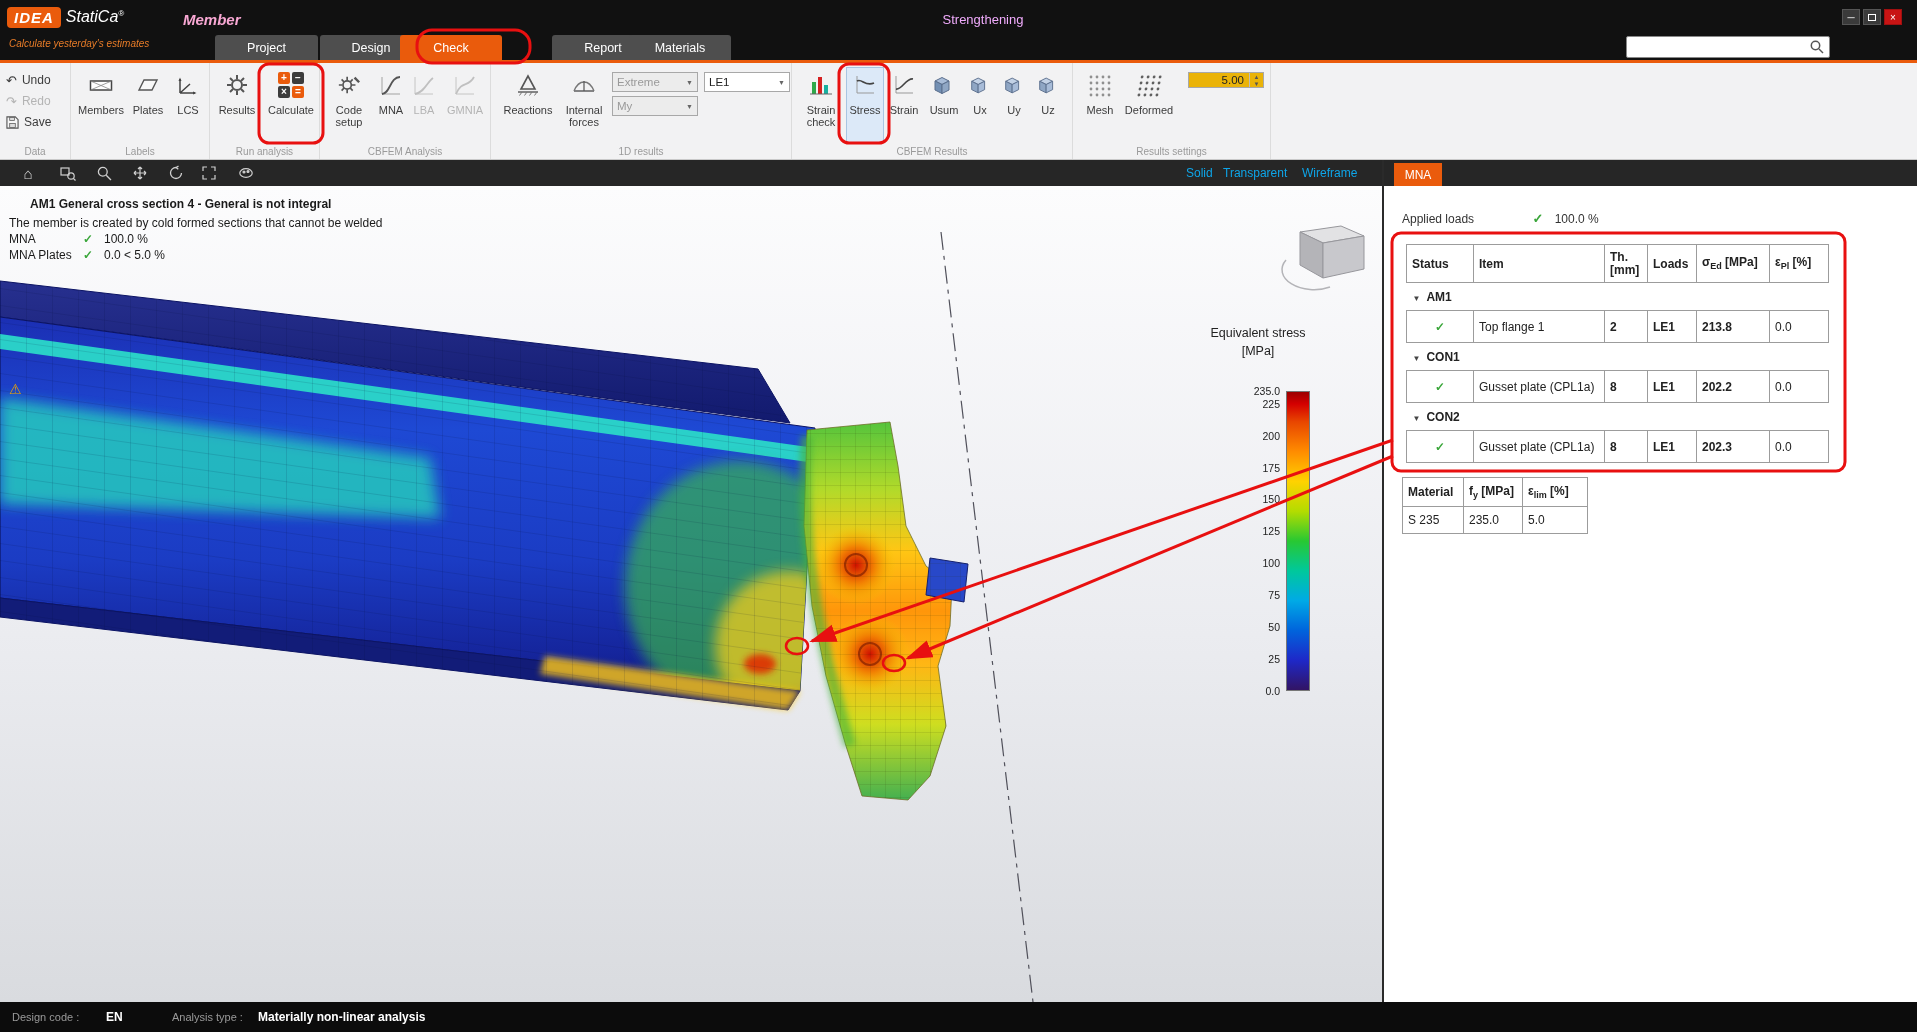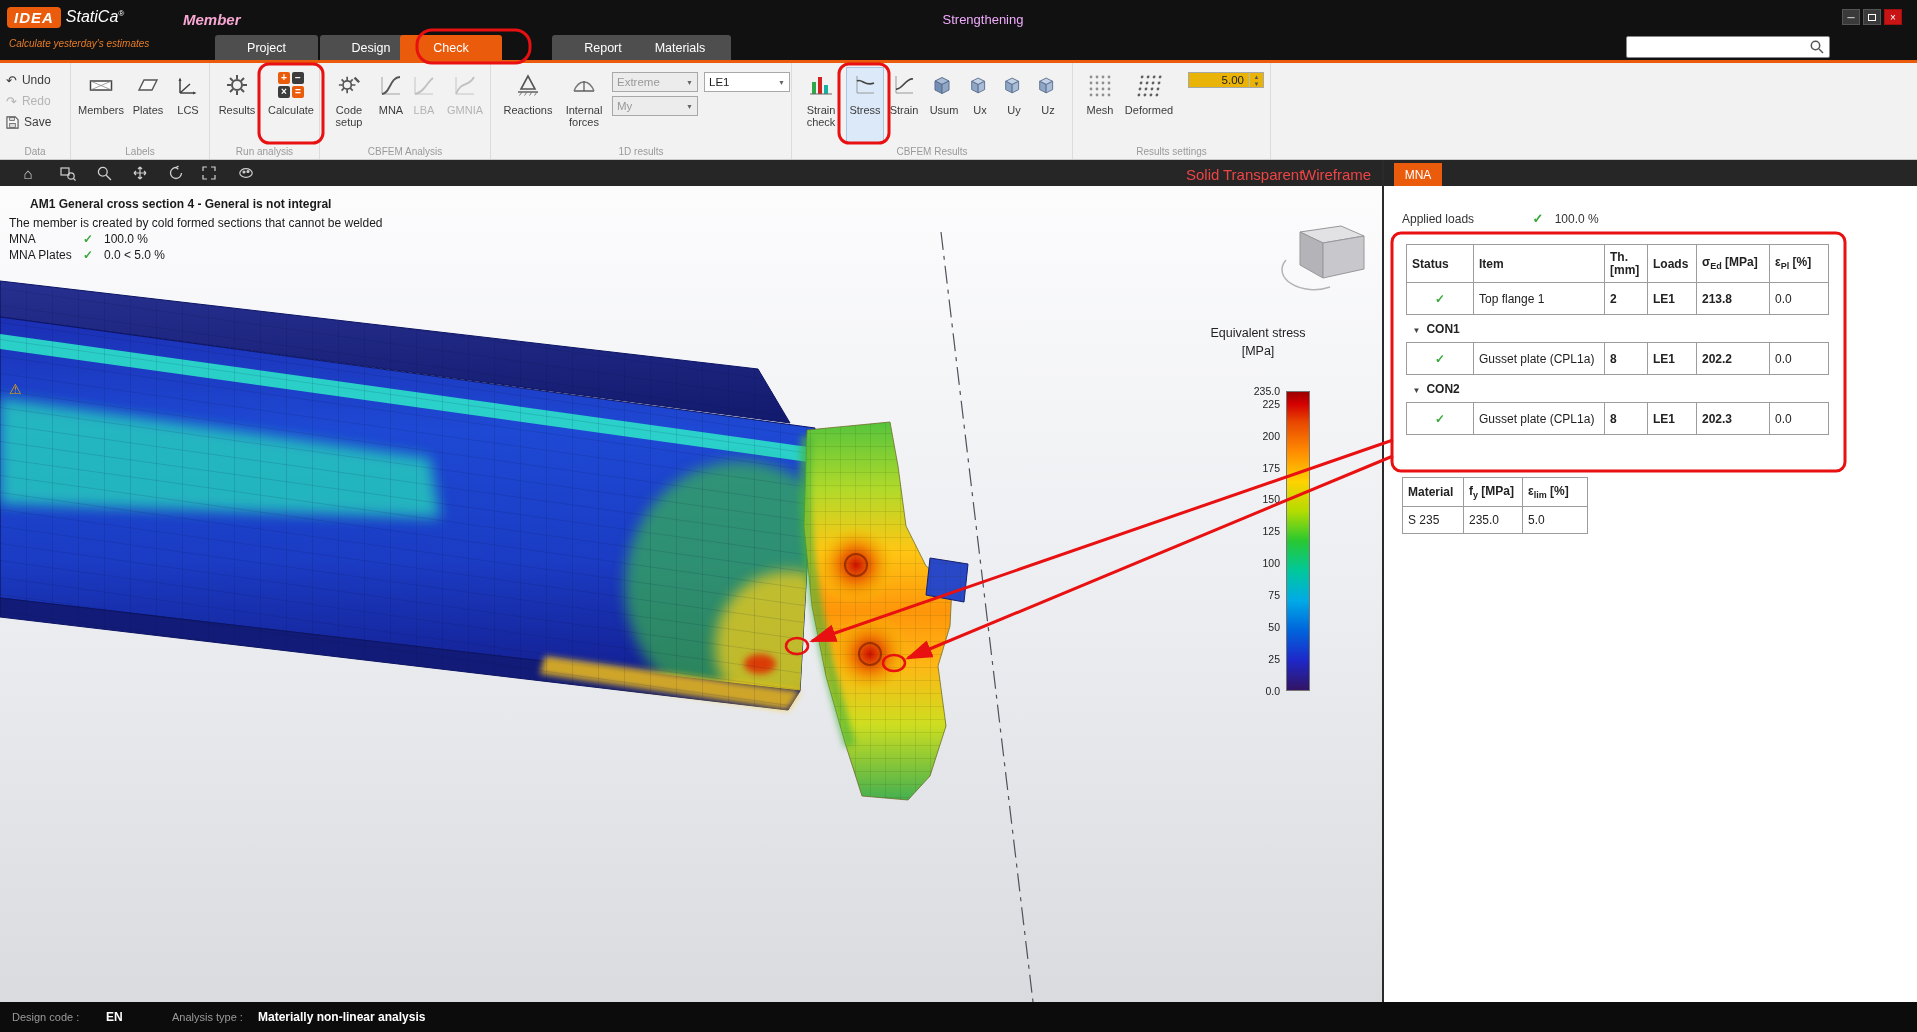--- a/index.html
+++ b/index.html
@@ -49,21 +49,21 @@
   .dd.dis{background:#ececec;color:#9a9a9a;}
   .dd .arr{font-size:7px;color:#666;margin-left:4px;}
   .spinner{position:absolute;height:16px;border:1px solid #a8a8a8;background:#eab308;display:flex;}
   .spinner .val{flex:1;display:flex;align-items:center;justify-content:flex-end;padding-right:5px;font-size:11.5px;}
   .spinner .arrs{width:14px;border-left:1px solid #bbb;display:flex;flex-direction:column;}
   .spinner .arrs span{flex:1;display:flex;align-items:center;justify-content:center;font-size:6px;color:#555;}
 
   
   .vstrip{position:absolute;left:0;top:160px;width:1917px;height:26px;background:#262626;}
   .vsi{position:absolute;top:4px;width:18px;height:18px;display:flex;align-items:center;justify-content:center;color:#d8d8d8;}
-  .vmode{position:absolute;top:6px;font-size:15px;color:#ef4444;cursor:default;}
+  .vmode{position:absolute;top:6px;font-size:12px;color:#0ea5e9;cursor:default;}
   .panel-tab{position:absolute;left:1394px;top:163px;width:48px;height:23px;background:#ea5b0c;color:#fff;font-size:12px;display:flex;align-items:center;justify-content:center;}
 
   
   .viewport{position:absolute;left:0;top:186px;width:1382px;height:816px;background:linear-gradient(180deg,#fcfcfd 0%,#ebecf0 55%,#d9dbdf 100%);}
   .vdivider{position:absolute;left:1382px;top:160px;width:2px;height:842px;background:#2a2a2a;}
   .warn-title{position:absolute;left:30px;top:197px;font-weight:bold;font-size:12px;color:#1a1a1a;}
   .warn-ico{position:absolute;left:9px;top:195px;color:#f0a500;font-size:14px;}
   .chkrow{position:absolute;font-size:12px;color:#1a1a1a;}
   .ok{color:#3aa63a;font-weight:bold;}
   .legend-title{position:absolute;left:1196px;top:326px;width:124px;text-align:center;font-size:12.5px;color:#222;}
@@ -625,20 +625,23 @@
     <th>Status</th>
     <th>Item</th>
     <th>
           <span class="blk">Th.</span>
           <span class="blk">[mm]</span>
         </th>
     <th>Loads</th>
     <th><span>σ</span><sub>Ed</sub>&nbsp;<span>[MPa]</span></th>
     <th><span>ε</span><sub>Pl</sub>&nbsp;<span>[%]</span></th>
   </tr>
+  <tr class="grp">
+    <td colspan="6"><span class="tri">▼</span><span class="gname">AM1</span></td>
+      </tr>
   <tr>
     <td class="b st"><span class="ok">✓</span></td>
     <td class="b">Top flange 1</td>
     <td class="b num">2</td>
     <td class="b num">LE1</td>
     <td class="b num">213.8</td>
     <td class="b">0.0</td>
   </tr>
   <tr class="grp">
     <td colspan="6"><span class="tri">▼</span><span class="gname">CON1</span></td>

